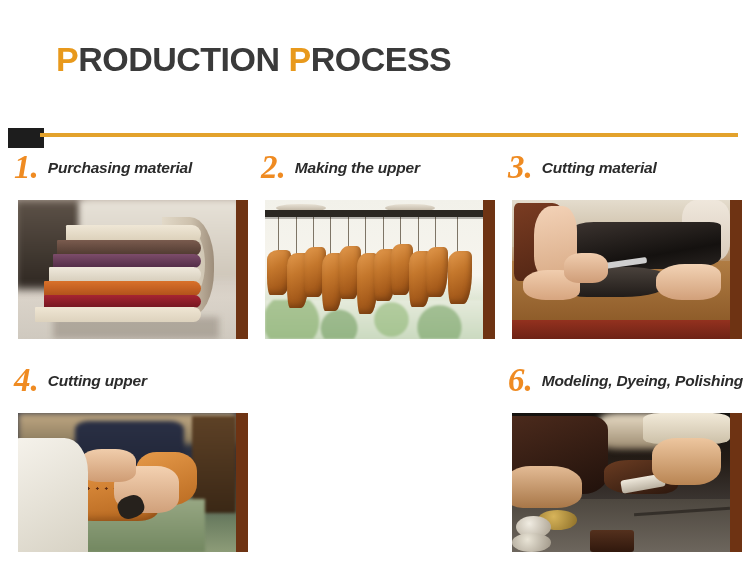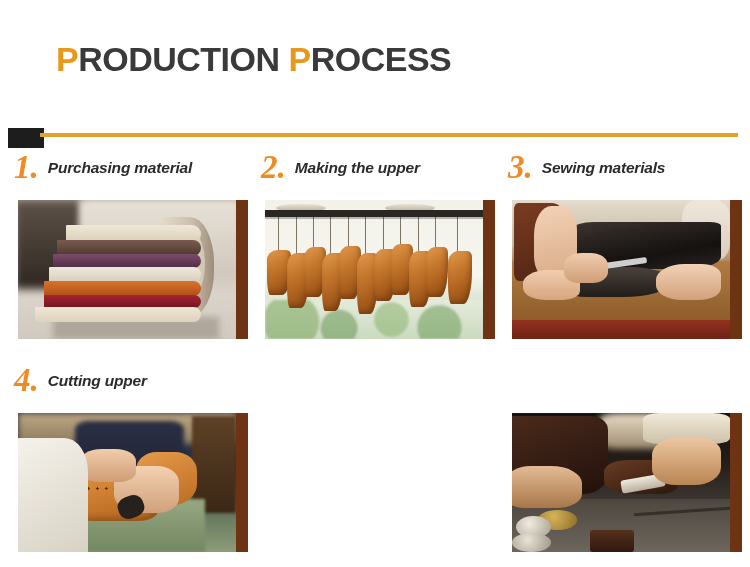--- a/index.html
+++ b/index.html
@@ -245,21 +245,21 @@
             <div class="lay disc d2"></div>
           <div class="lay rail"></div>
             <div class="lay railsh"></div>
         </div>
       </div>
       <div class="photo-band"></div>
     </div>
 
     <div class="cell c2">
       <div class="cap-line">
-        <span class="cap-num">3.</span><span class="cap-text">Sewing materials</span>
+        <span class="cap-num">3.</span><span class="cap-text">Cutting material</span>
       </div>
       <div class="photo">
         <div class="scene s3">
           <div class="lay wall"></div>
             <div class="lay table"></div>
             <div class="lay tedge"></div>
           <div class="lay arm3"></div>
             <div class="lay hide"></div>
           <div class="lay apron"></div>
             <div class="lay arm1"></div>
@@ -294,20 +294,23 @@
             <div class="lay band"></div>
           <div class="lay handB"></div>
             <div class="lay shirt"></div>
         </div>
       </div>
       <div class="photo-band"></div>
     </div>
 
 
     <div class="cell c2">
+      <div class="cap-line">
+        <span class="cap-num">6.</span><span class="cap-text">Modeling, Dyeing, Polishing</span>
+      </div>
       <div class="photo">
         <div class="scene s6">
           <div class="lay bglight"></div>
             <div class="lay apron"></div>
           <div class="lay bench"></div>
             <div class="lay benchline"></div>
           <div class="lay sleeveR"></div>
             <div class="lay armR"></div>
           <div class="lay shoe"></div>
             <div class="lay brush"></div>

